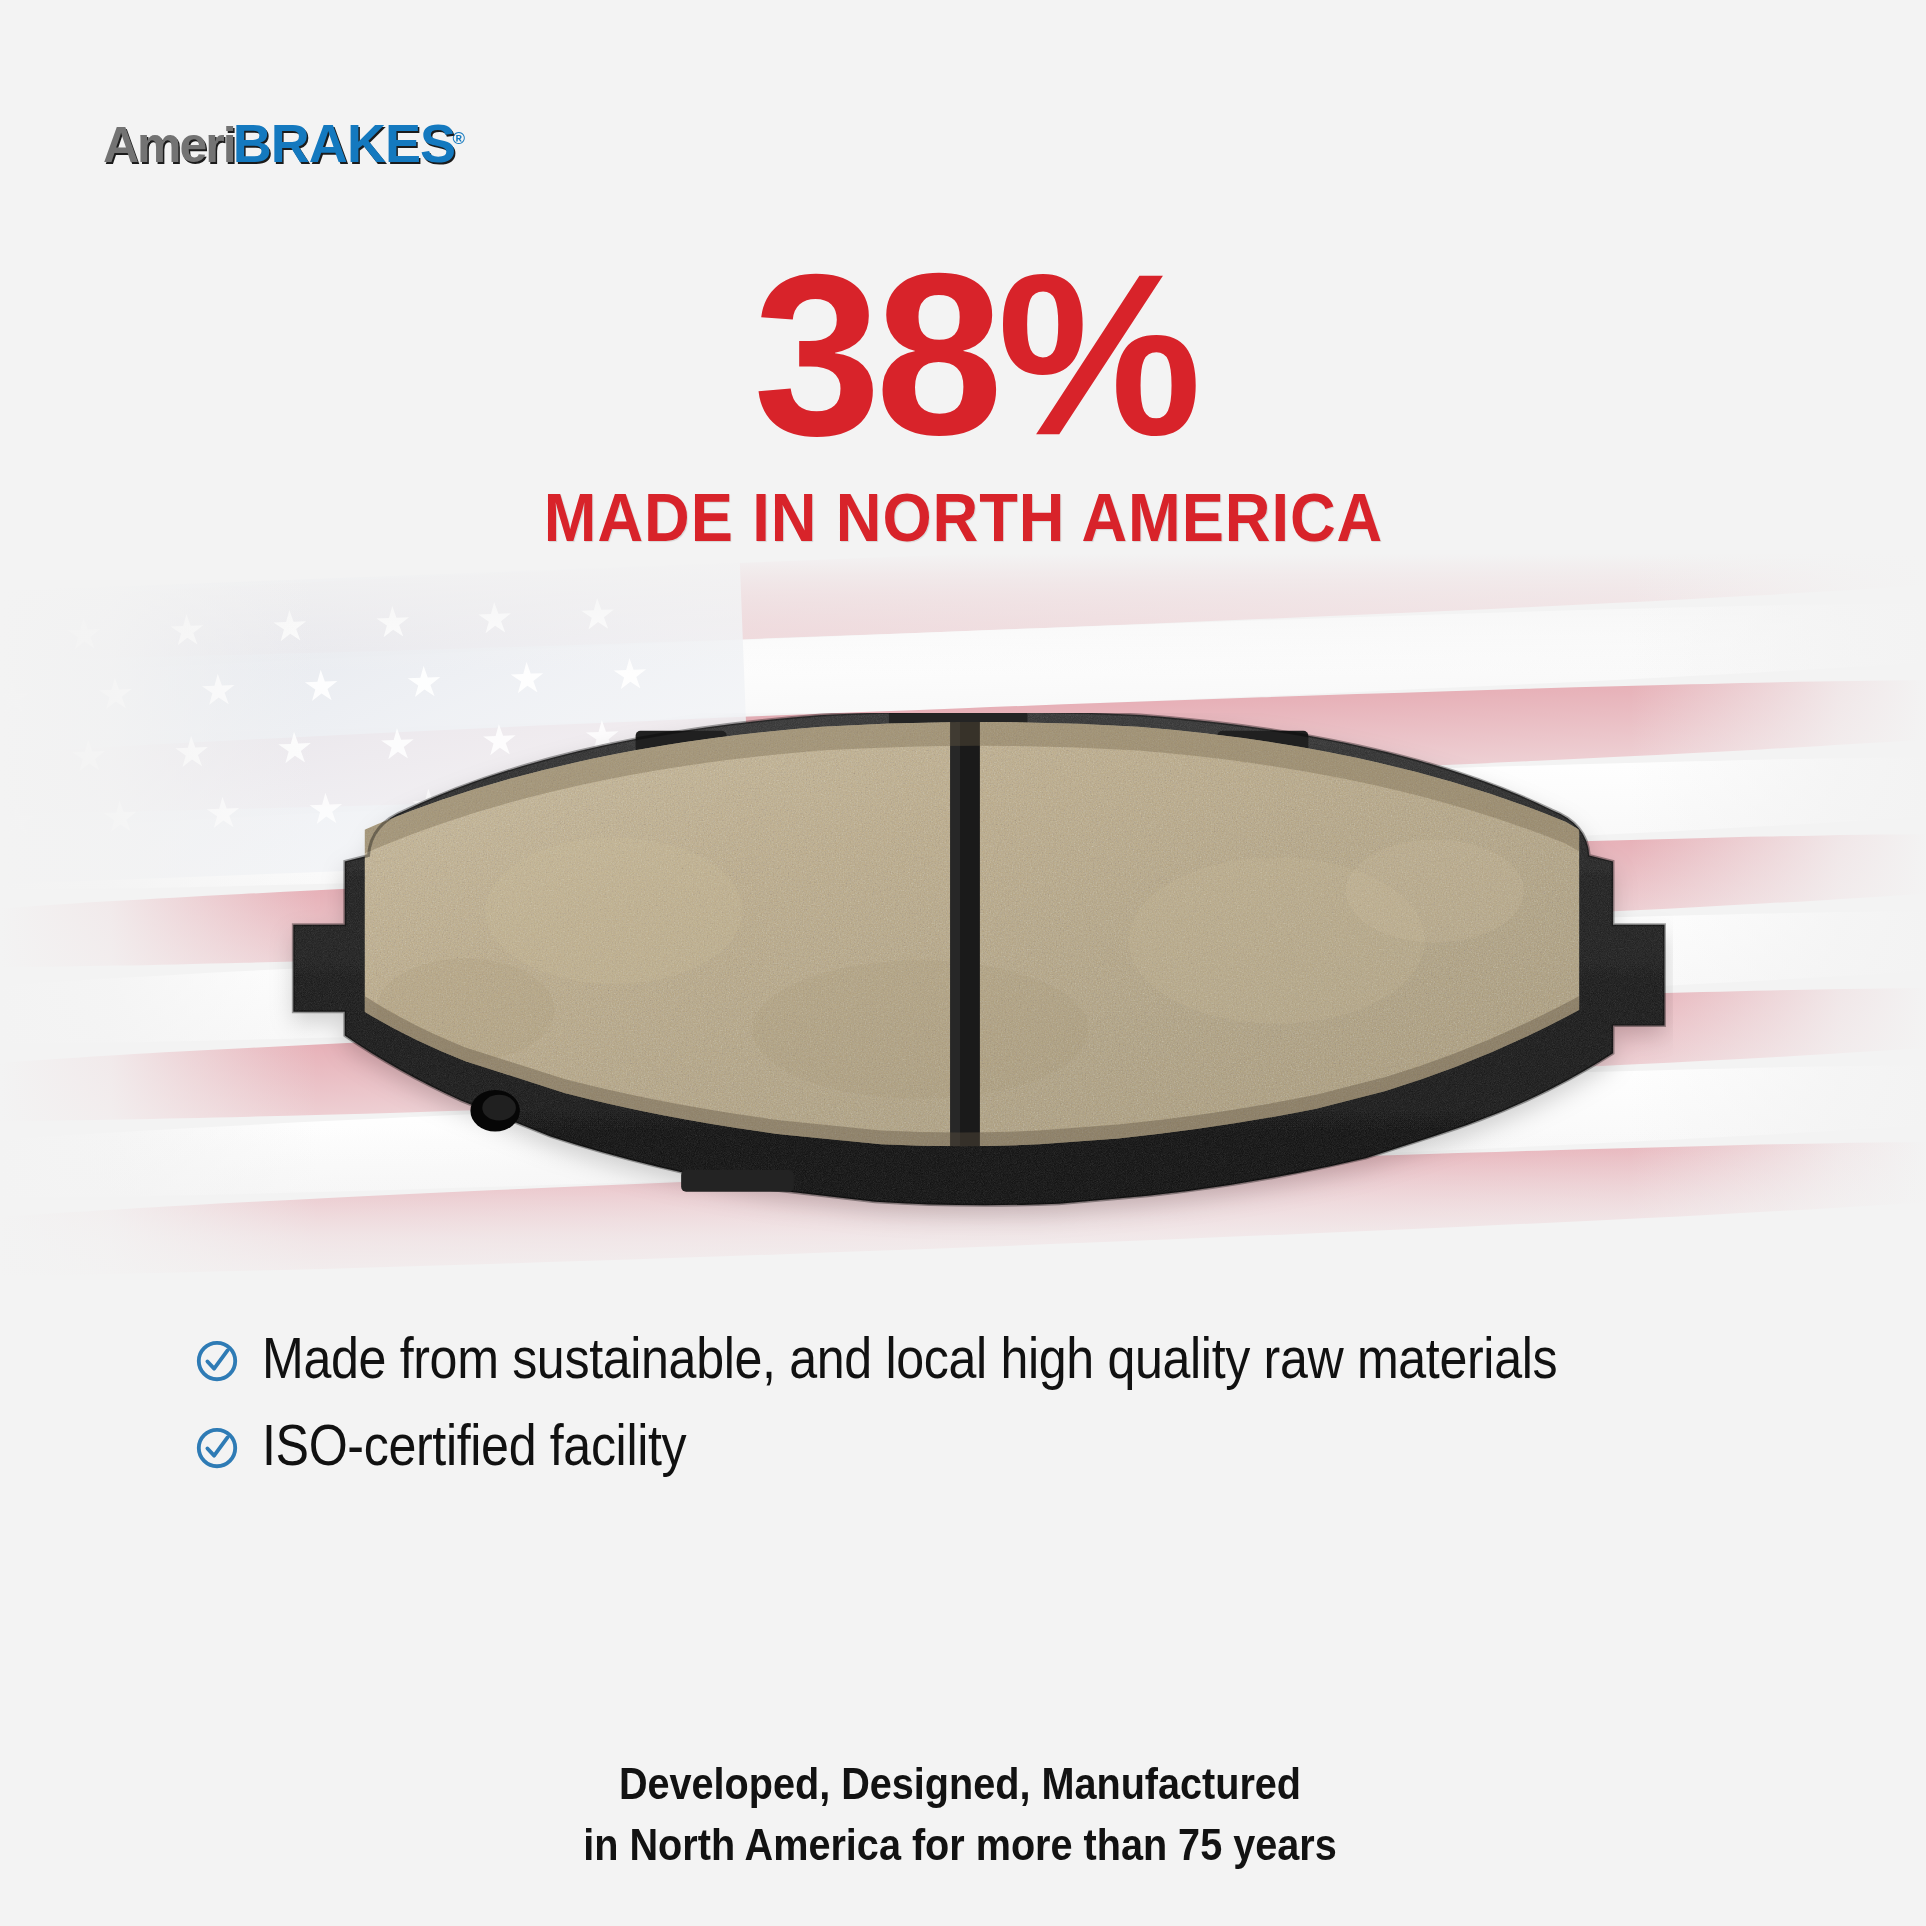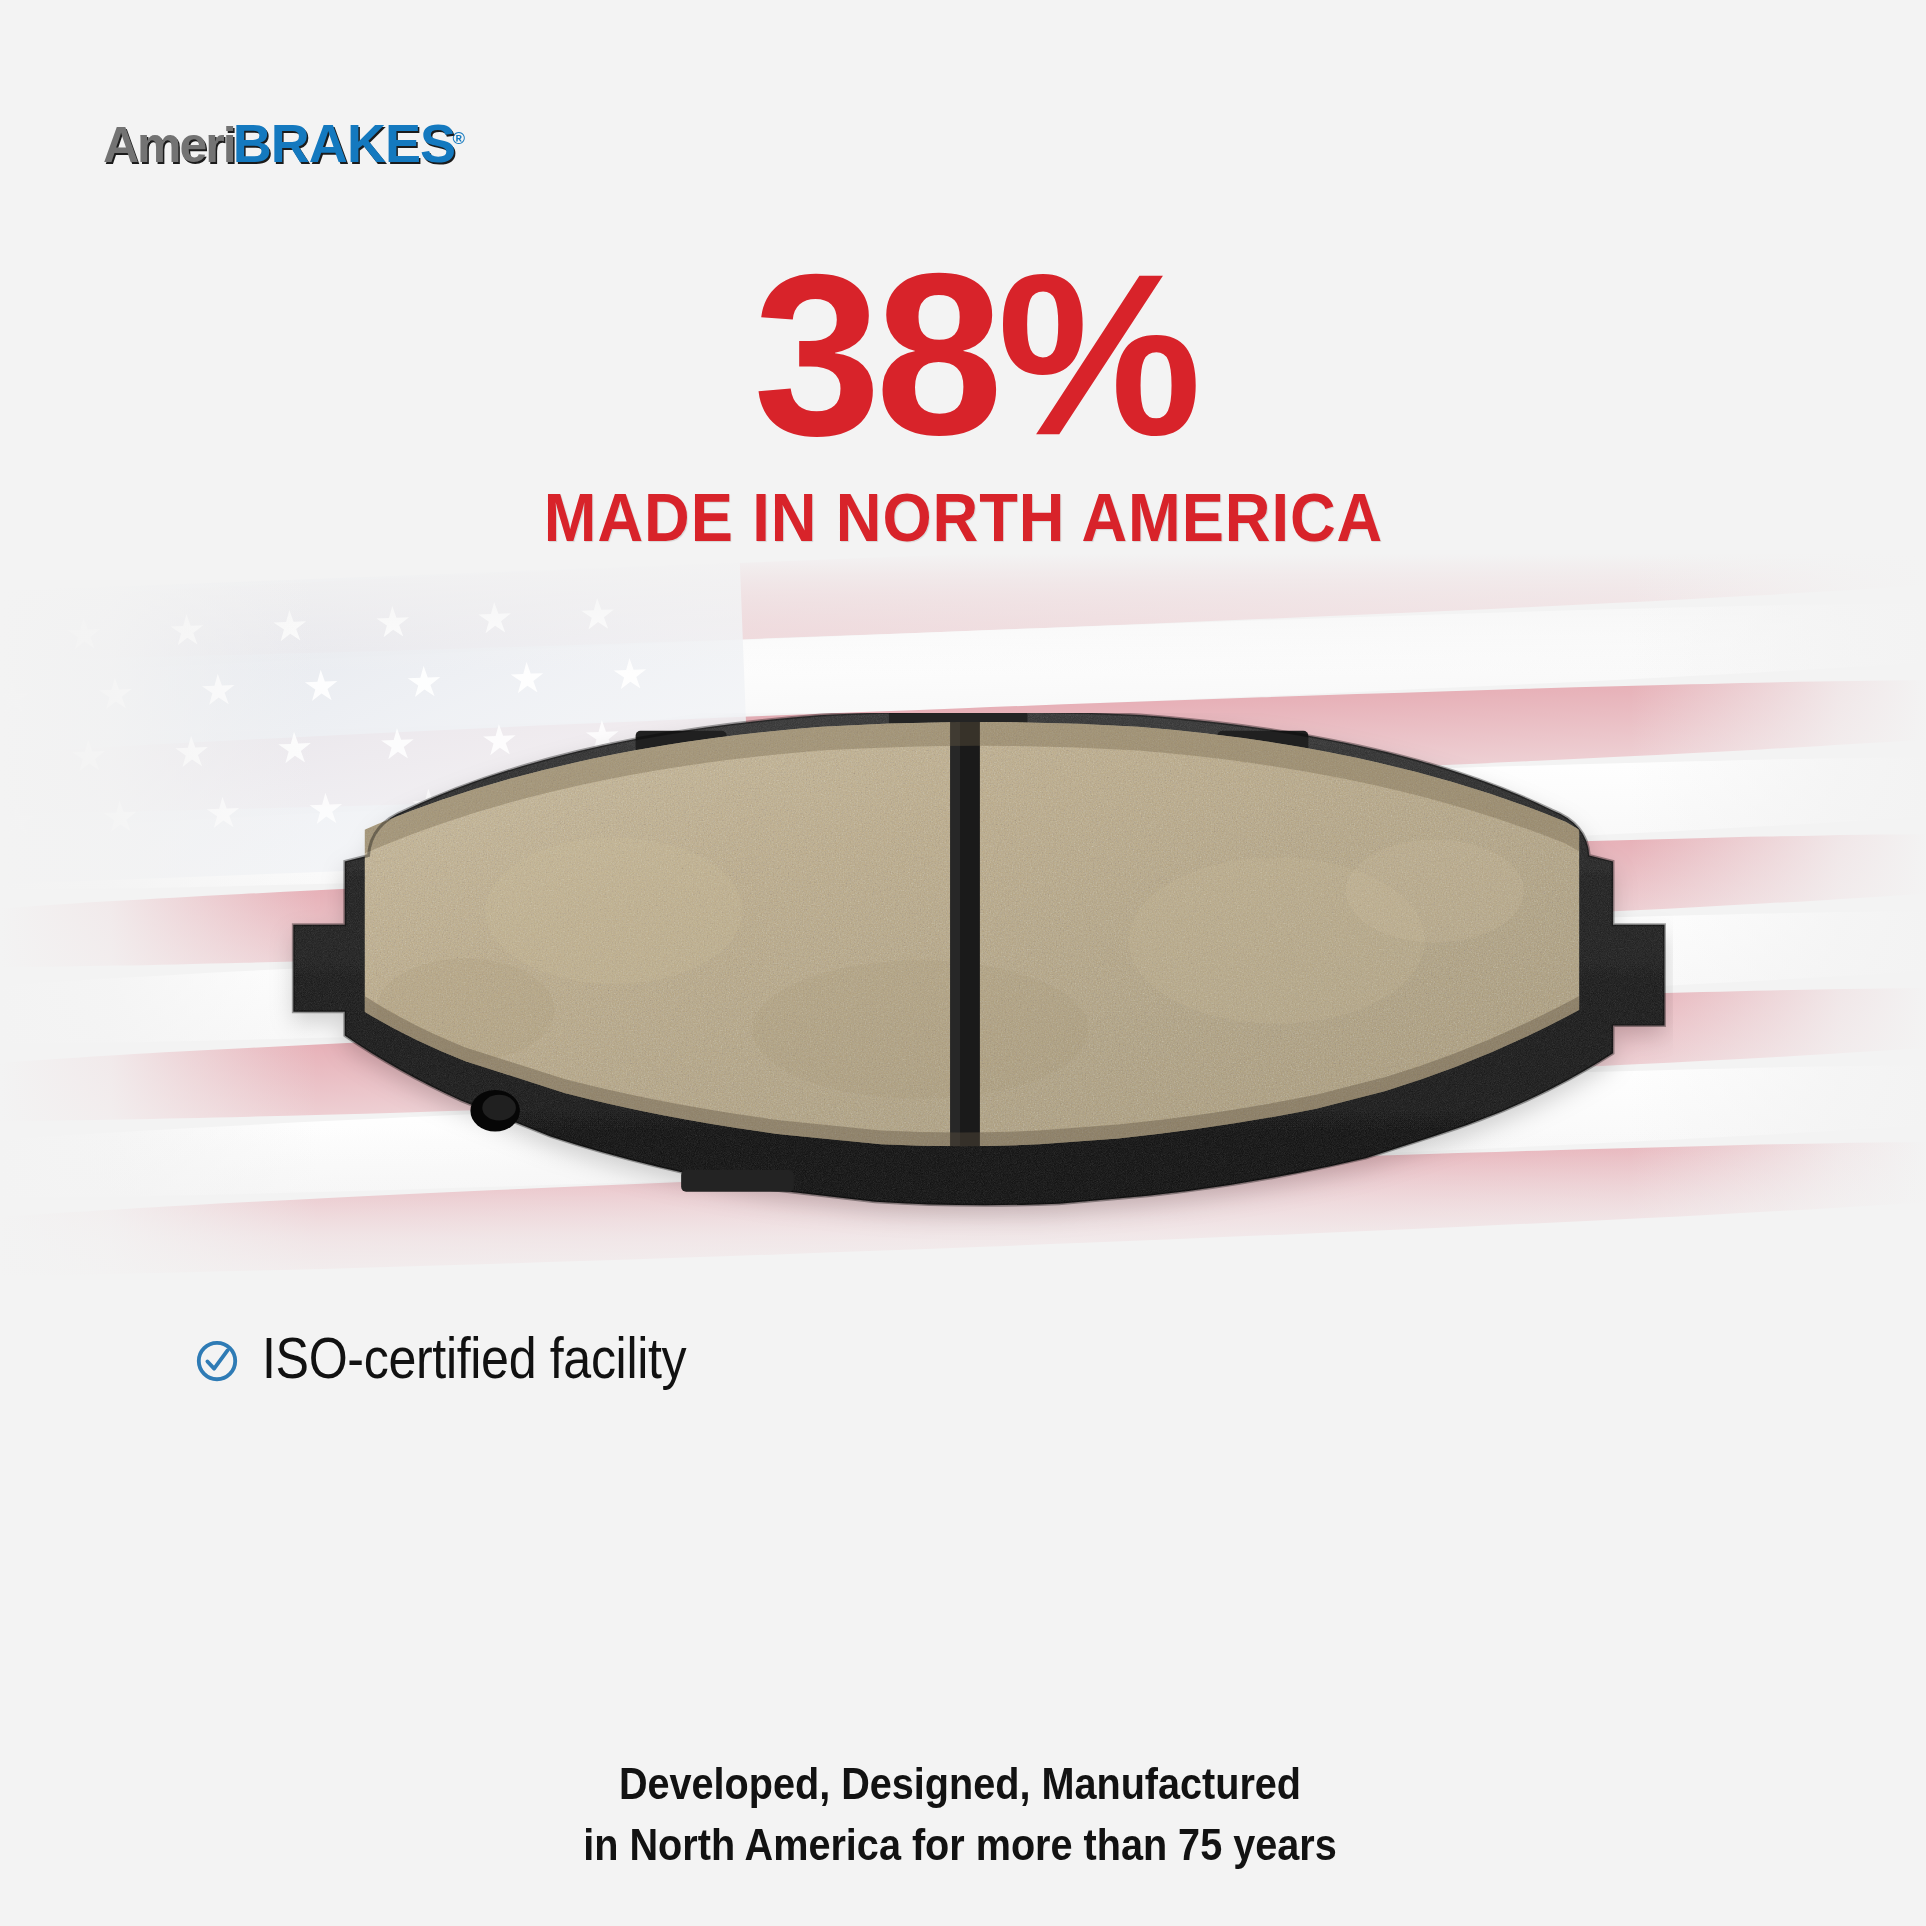--- a/index.html
+++ b/index.html
@@ -393,20 +393,29 @@
       <ellipse cx="230" cy="402" rx="25" ry="21" fill="#060606"></ellipse>
       <ellipse cx="234" cy="399" rx="17" ry="13" fill="#202020"></ellipse>
     </g>
 
     <rect x="418" y="462" width="114" height="22" rx="5" fill="#232323"></rect>
   </svg>
 </div>
 
 <div class="features">
 
+  <div class="feature">
+    <span class="check">
+      <svg viewBox="0 0 48 48" xmlns="http://www.w3.org/2000/svg">
+        <circle cx="24" cy="24" r="19" fill="none" stroke="#2e7bb5" stroke-width="4"></circle>
+        <path d="M 14 24.5 L 21 32 L 35 13" fill="none" stroke="#2e7bb5" stroke-width="4" stroke-linecap="round" stroke-linejoin="round"></path>
+      </svg>
+    </span>
+    <span class="ftext">Made from sustainable, and local high quality raw materials</span>
+  </div>
 
 
 
   <div class="feature">
     <span class="check">
       <svg viewBox="0 0 48 48" xmlns="http://www.w3.org/2000/svg">
         <circle cx="24" cy="24" r="19" fill="none" stroke="#2e7bb5" stroke-width="4"></circle>
         <path d="M 14 24.5 L 21 32 L 35 13" fill="none" stroke="#2e7bb5" stroke-width="4" stroke-linecap="round" stroke-linejoin="round"></path>
       </svg>
     </span>

